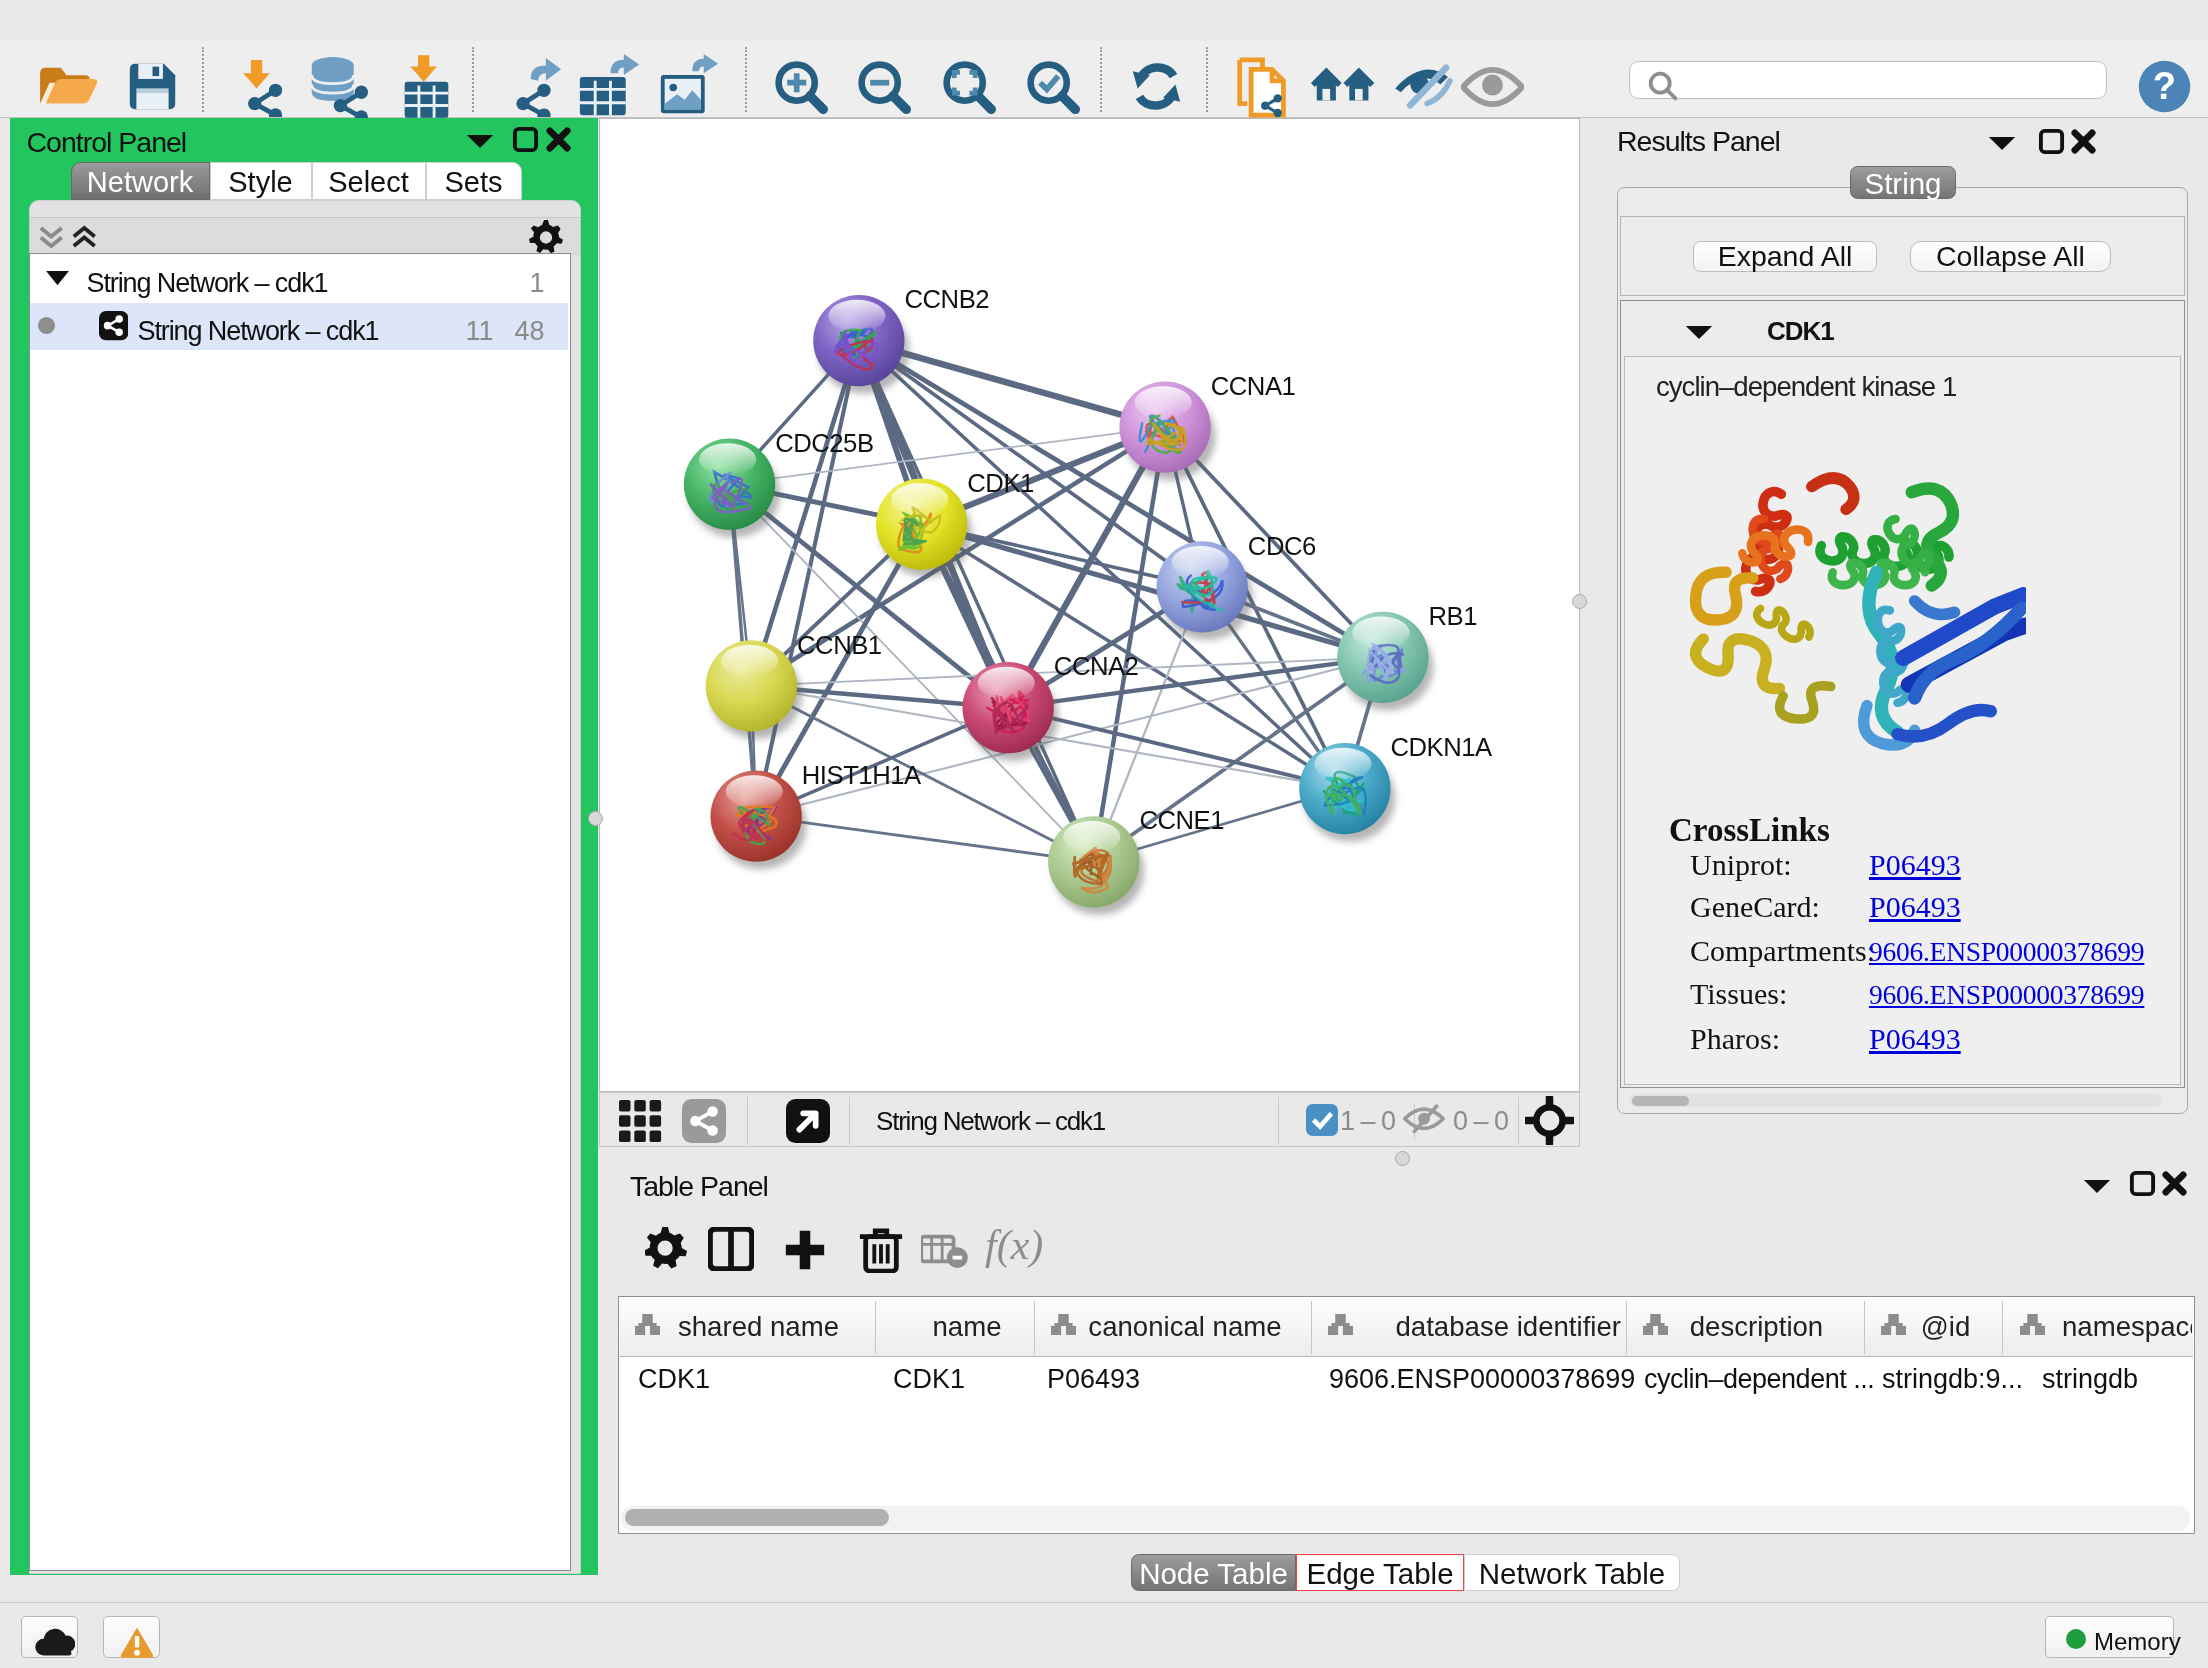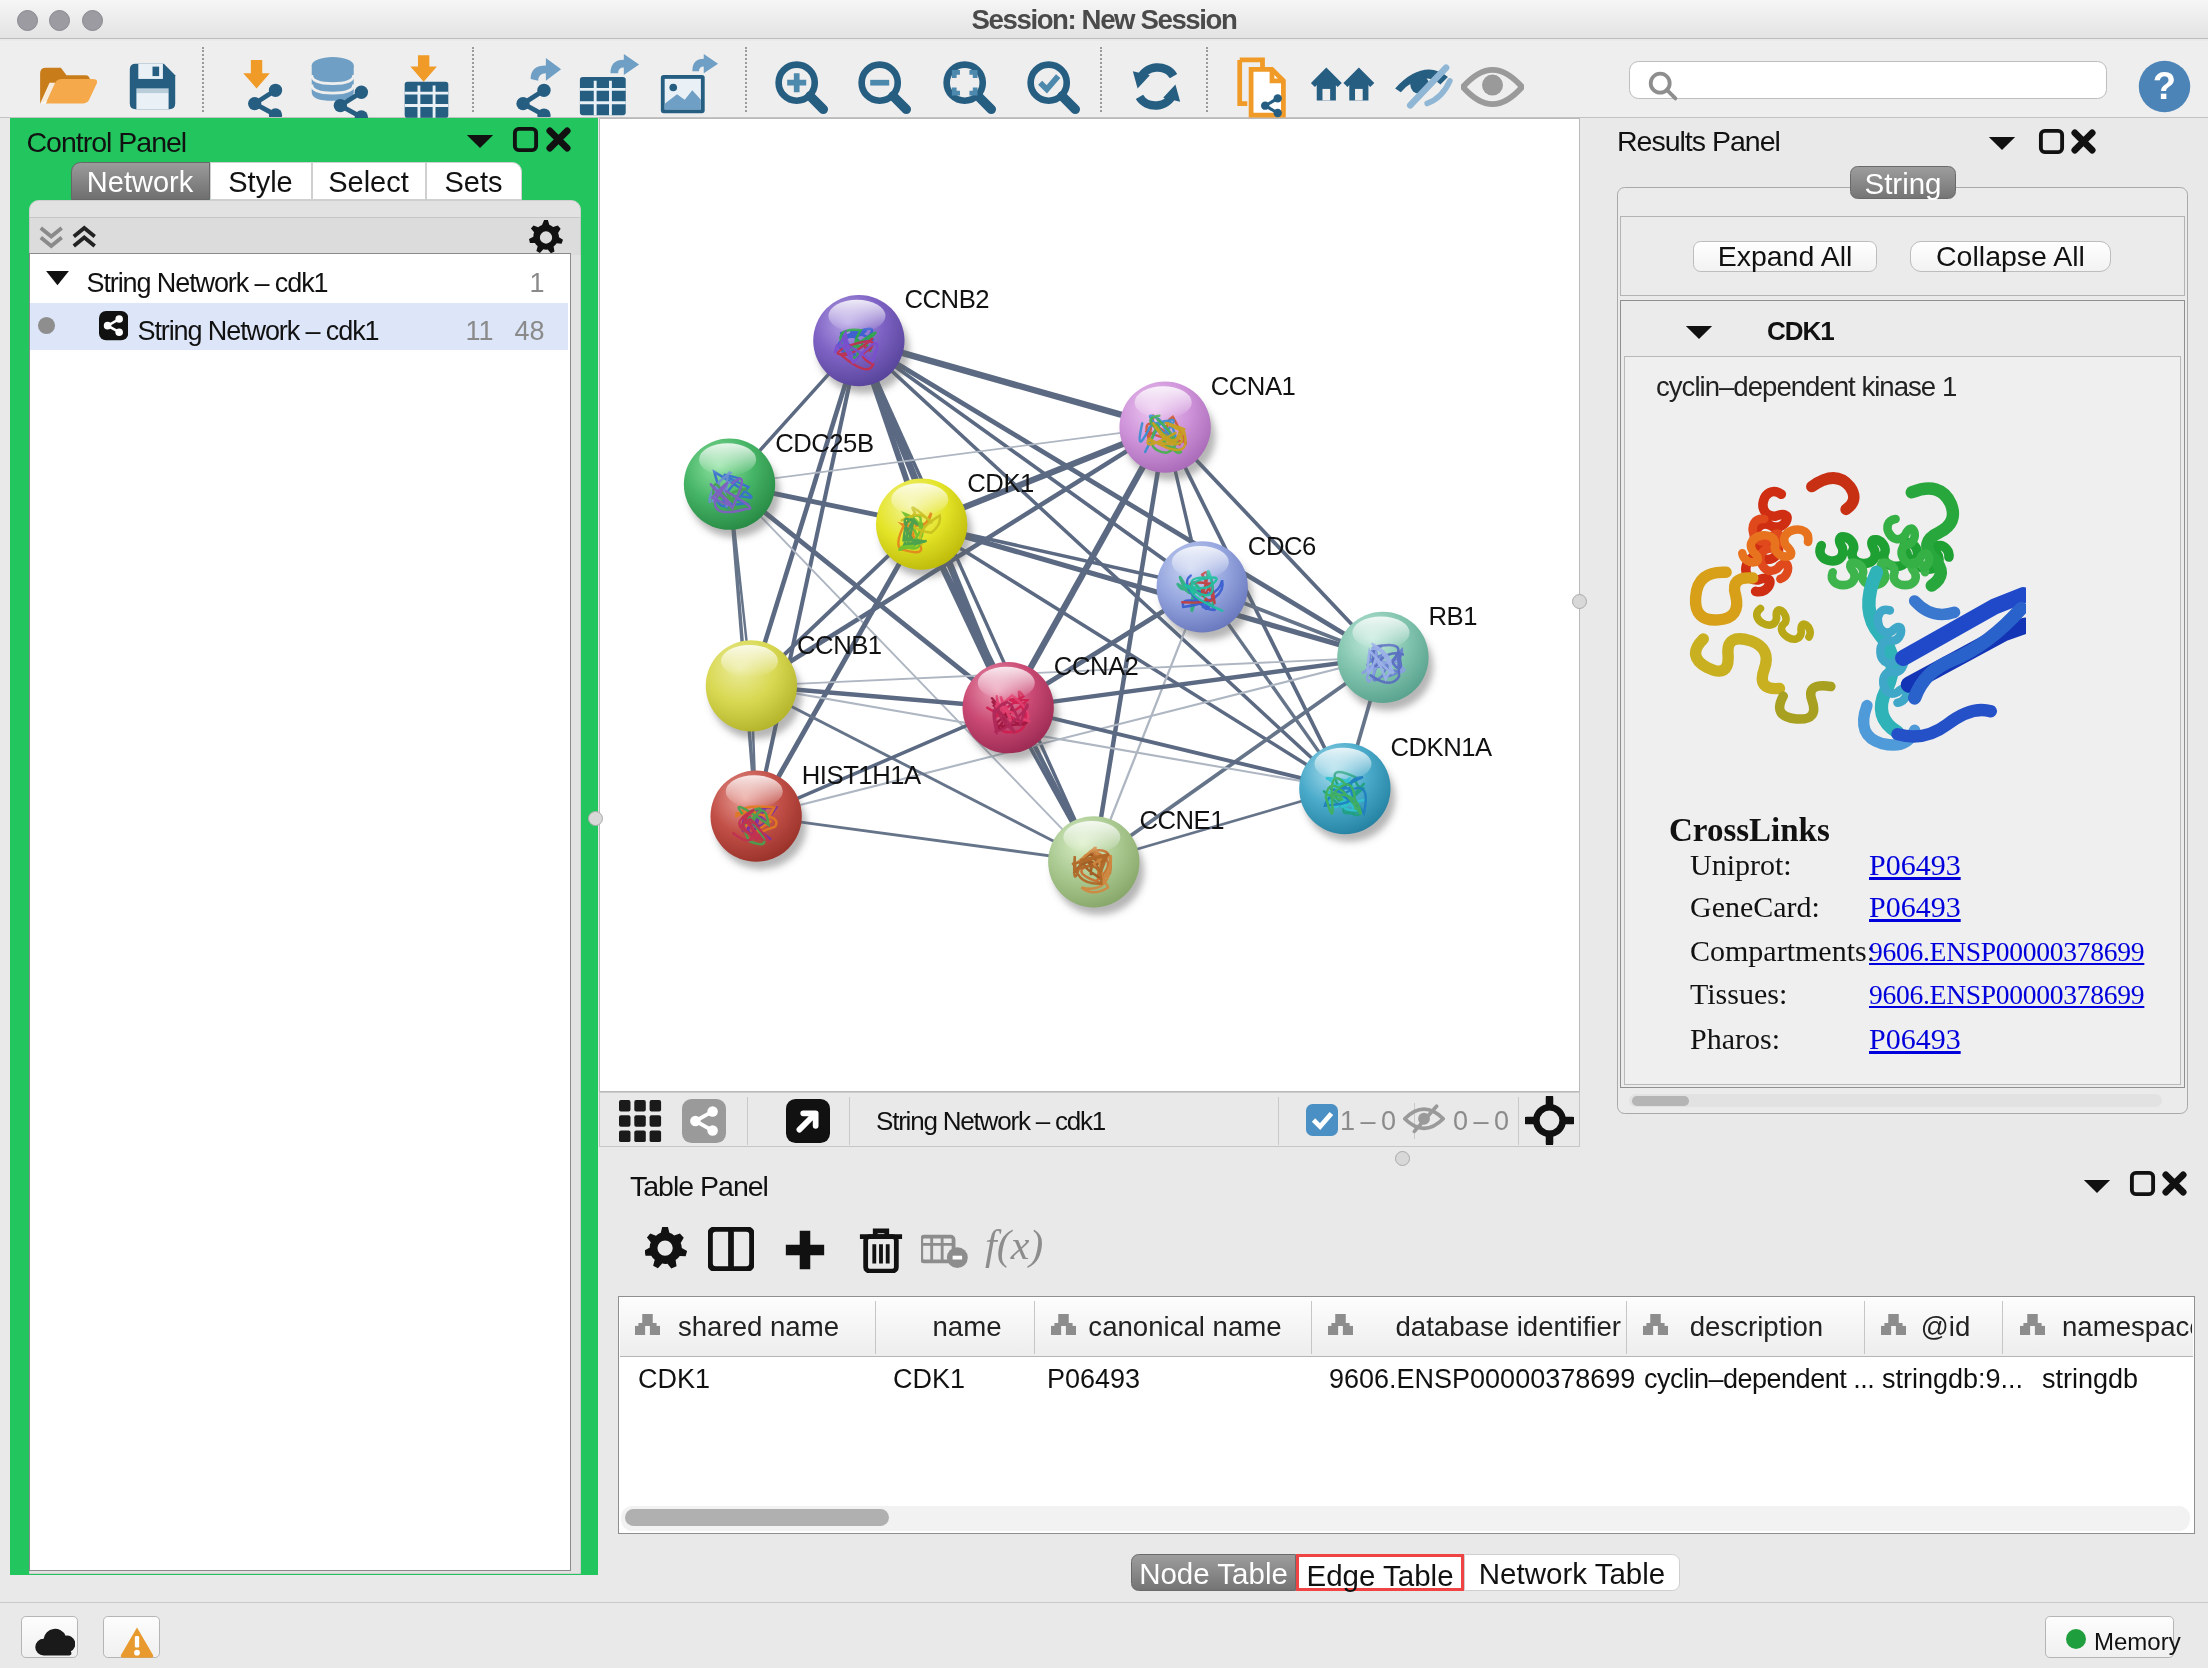--- a/index.html
+++ b/index.html
@@ -53,26 +53,20 @@
 
 
 #statusbar { position:absolute; left:0; top:1602px; width:2208px; height:67px;
   background:#e9e9e9; border-top:1.9px solid #c9c9c9; }
 .sbtn { position:absolute; top:13.3px; height:42px; background:linear-gradient(#fdfdfd,#f0f0f0);
   border:1.9px solid #b5b5b5; border-radius:4.8px; }
 </style>
 </head>
 <body>
 <div id="app">
-  <div id="titlebar">
-    <div class="tlight" style="left:17px;"></div>
-    <div class="tlight" style="left:49px;"></div>
-    <div class="tlight" style="left:82px;"></div>
-    <div id="title">Session: New Session</div>
-  </div>
 
   <div id="toolbar">
     <svg class="ticon" style="left:36px;top:21px;" width="61" height="49" viewBox="0 0 64 52">
 <path d="M4 44 L4 12 Q4 6 10 6 L26 6 L32 14 L52 14 Q57 14 57 20 L57 24 Z" fill="#c87d1a"></path>
 <path d="M10 44 L20 22 Q22 18 27 18 L60 18 Q66 18 64 23 L56 40 Q54 44 49 44 Z" fill="#f5a94a"></path>
 <path d="M4 44 L10 44 L20 22 L14 22 Z" fill="#fff" opacity="0.85"></path>
       </svg>
 <svg class="ticon" style="left:126px;top:19px;" width="53" height="53" viewBox="0 0 56 56">
 <path d="M4 10 Q4 4 10 4 L40 4 L52 16 L52 46 Q52 52 46 52 L10 52 Q4 52 4 46 Z" fill="#265e82"></path>
 <rect x="13" y="4" width="26" height="16" fill="#e9f1f7"></rect>
@@ -747,21 +741,21 @@
 <div class="abs" style="left:48px;top:217px;font-size:27px;color:#111;">CDK1</div>
 <div class="abs" style="left:303px;top:217px;font-size:27px;color:#111;">CDK1</div>
 <div class="abs" style="left:457px;top:217px;font-size:27px;color:#111;">P06493</div>
 <div class="abs" style="left:739px;top:217px;font-size:27px;color:#111;">9606.ENSP00000378699</div>
 <div class="abs" style="left:1054px;top:217px;font-size:27px;color:#111;letter-spacing:-0.5px;">cyclin–dependent ...</div>
 <div class="abs" style="left:1292px;top:217px;font-size:27px;color:#111;">stringdb:9...</div>
 <div class="abs" style="left:1452px;top:217px;font-size:27px;color:#111;">stringdb</div>
 <div class="abs" style="left:31px;top:359px;width:1569px;height:25px;background:#f2f2f2;border-radius:11.4px;"></div>
 <div class="abs" style="left:35px;top:362px;width:264px;height:17px;background:#b0b0b0;border-radius:8.6px;"></div>
 <div class="abs" style="left:541px;top:407px;width:165px;height:37px;background:linear-gradient(#9d9d9d,#747474);border:1px solid #6a6a6a;border-radius:7.6px 0 0 7.6px;color:#fff;font-size:29.5px;text-align:center;line-height:37px;">Node Table</div>
-<div class="abs" style="left:706px;top:407px;width:168px;height:37px;background:#fff;border:3px solid #ef4444;color:#111;font-size:29.5px;text-align:center;line-height:37px;">Edge Table</div>
+<div class="abs" style="left:706px;top:407px;width:168px;height:37px;background:#fff;border:1px solid #ef4444;color:#111;font-size:29.5px;text-align:center;line-height:37px;">Edge Table</div>
 <div class="abs" style="left:874px;top:407px;width:216px;height:37px;background:#fff;border:1px solid #cfcfcf;border-radius:0 7.6px 7.6px 0;color:#111;font-size:29.5px;text-align:center;line-height:37px;">Network Table</div>
   </div>
 
   <div id="statusbar">
     <div class="sbtn" style="left:21px; width:57px;"></div>
     <div class="sbtn" style="left:103px; width:57px;"></div>
     <div class="sbtn" style="left:2045px; width:129px;"></div>
 <svg class="abs" style="left:28.5px;top:21px;" width="46" height="38" viewBox="0 0 44 36">
         <path d="M14 30 a8 8 0 0 1 0 -16 a11 11 0 0 1 21 -3 a8 8 0 0 1 5 15 q2 4 -3 4 Z" fill="#1a1a1a"></path>
       </svg>

